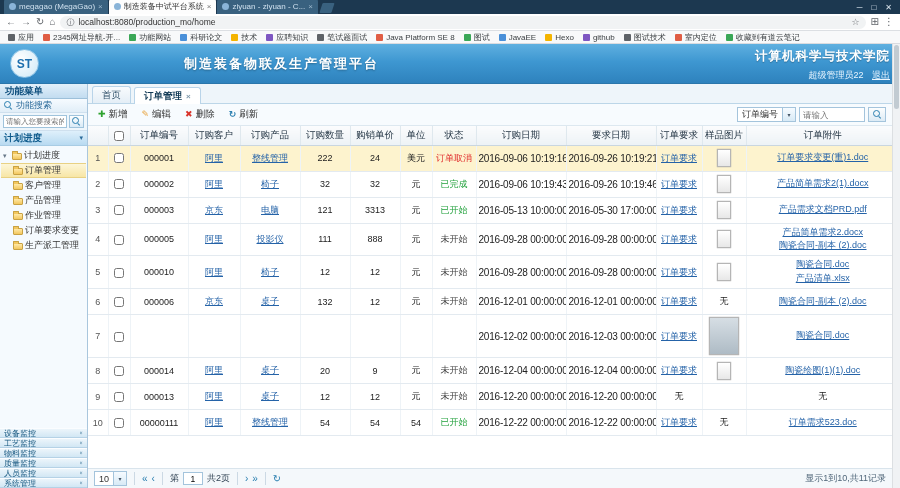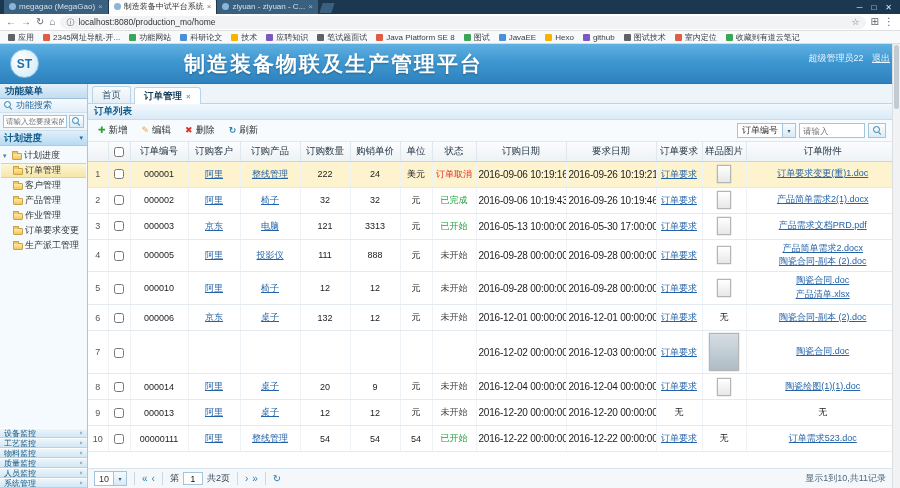--- a/index.html
+++ b/index.html
@@ -30,21 +30,21 @@
   .bfav { width:7px; height:7px; border-radius:1px; display:inline-block; background:#5f6368; flex:0 0 auto; }
   .bm:nth-child(6n+2) .bfav { background:#e05d44; }
   .bm:nth-child(6n+3) .bfav { background:#3aa757; }
   .bm:nth-child(6n+4) .bfav { background:#4a90d9; }
   .bm:nth-child(6n+5) .bfav { background:#f4b400; }
   .bm:nth-child(6n) .bfav { background:#7e57c2; }
 
   
   .app-header { height:40px; background:linear-gradient(180deg,#5fb0e0 0%,#3e97d1 45%,#2e82bd 100%); display:flex; align-items:center; position:relative; color:#fff; flex:0 0 auto; border-bottom:1px solid #2a76ab; }
   .logo { width:29px; height:29px; border-radius:50%; background:radial-gradient(circle at 35% 35%,#ffffff,#dcEFF9 70%,#bfe0f2); color:#1d6fae; font-weight:bold; font-size:12px; display:flex; align-items:center; justify-content:center; margin-left:10px; border:1px solid #8ec4e6; }
-  .app-title { font-size:21px; font-weight:bold; letter-spacing:2px; margin-left:145px; text-shadow:0 1px 2px rgba(0,0,0,.3); white-space:nowrap; }
+  .app-title { font-size:13px; font-weight:bold; letter-spacing:2px; margin-left:145px; text-shadow:0 1px 2px rgba(0,0,0,.3); white-space:nowrap; }
   .header-right { position:absolute; right:10px; top:4px; text-align:right; }
   .college { font-size:12.5px; font-weight:bold; letter-spacing:1px; text-shadow:0 1px 1px rgba(0,0,0,.25); }
   .userline { font-size:9px; margin-top:4px; color:#eaf6ff; }
   .logout { text-decoration:underline; cursor:pointer; margin-left:6px; }
 
   
   .app-body { flex:1; display:flex; overflow:hidden; background:#a3a3a3; }
 
   
   .sidebar { width:88px; flex:0 0 auto; background:#eef6fc; border-right:1px solid #a9c6dd; display:flex; flex-direction:column; overflow:hidden; }
@@ -222,20 +222,21 @@
       <span class="bm">
         <span class="bfav"></span>
         <span class="lbl">收藏到有道云笔记</span>
       </span>
     </div>
 
   <div class="app-header">
     <div class="logo">ST</div>
     <div class="app-title">制造装备物联及生产管理平台</div>
     <div class="header-right">
+      <div class="college">计算机科学与技术学院</div>
       <div class="userline">
         <span>超级管理员22</span>
         <span class="logout">退出</span>
       </div>
     </div>
   </div>
 
   <div class="app-body">
 
     <div class="sidebar">
@@ -316,21 +317,20 @@
     <div class="main">
       <div class="mtabs">
           <div class="mtab">
             <span class="lbl">首页</span>
           </div>
           <div class="mtab active">
             <span class="lbl">订单管理</span>
             <span class="mtab-close">×</span>
           </div>
         </div>
-      <div class="panel-title">订单列表</div>
 
       <div class="toolbar">
         <div class="toolbar-buttons">
             <div class="tbtn">
               <span class="tic ic-plus">✚</span>
               <span class="lbl">新增</span>
             </div>
             <div class="tbtn">
               <span class="tic ic-pencil">✎</span>
               <span class="lbl">编辑</span>

